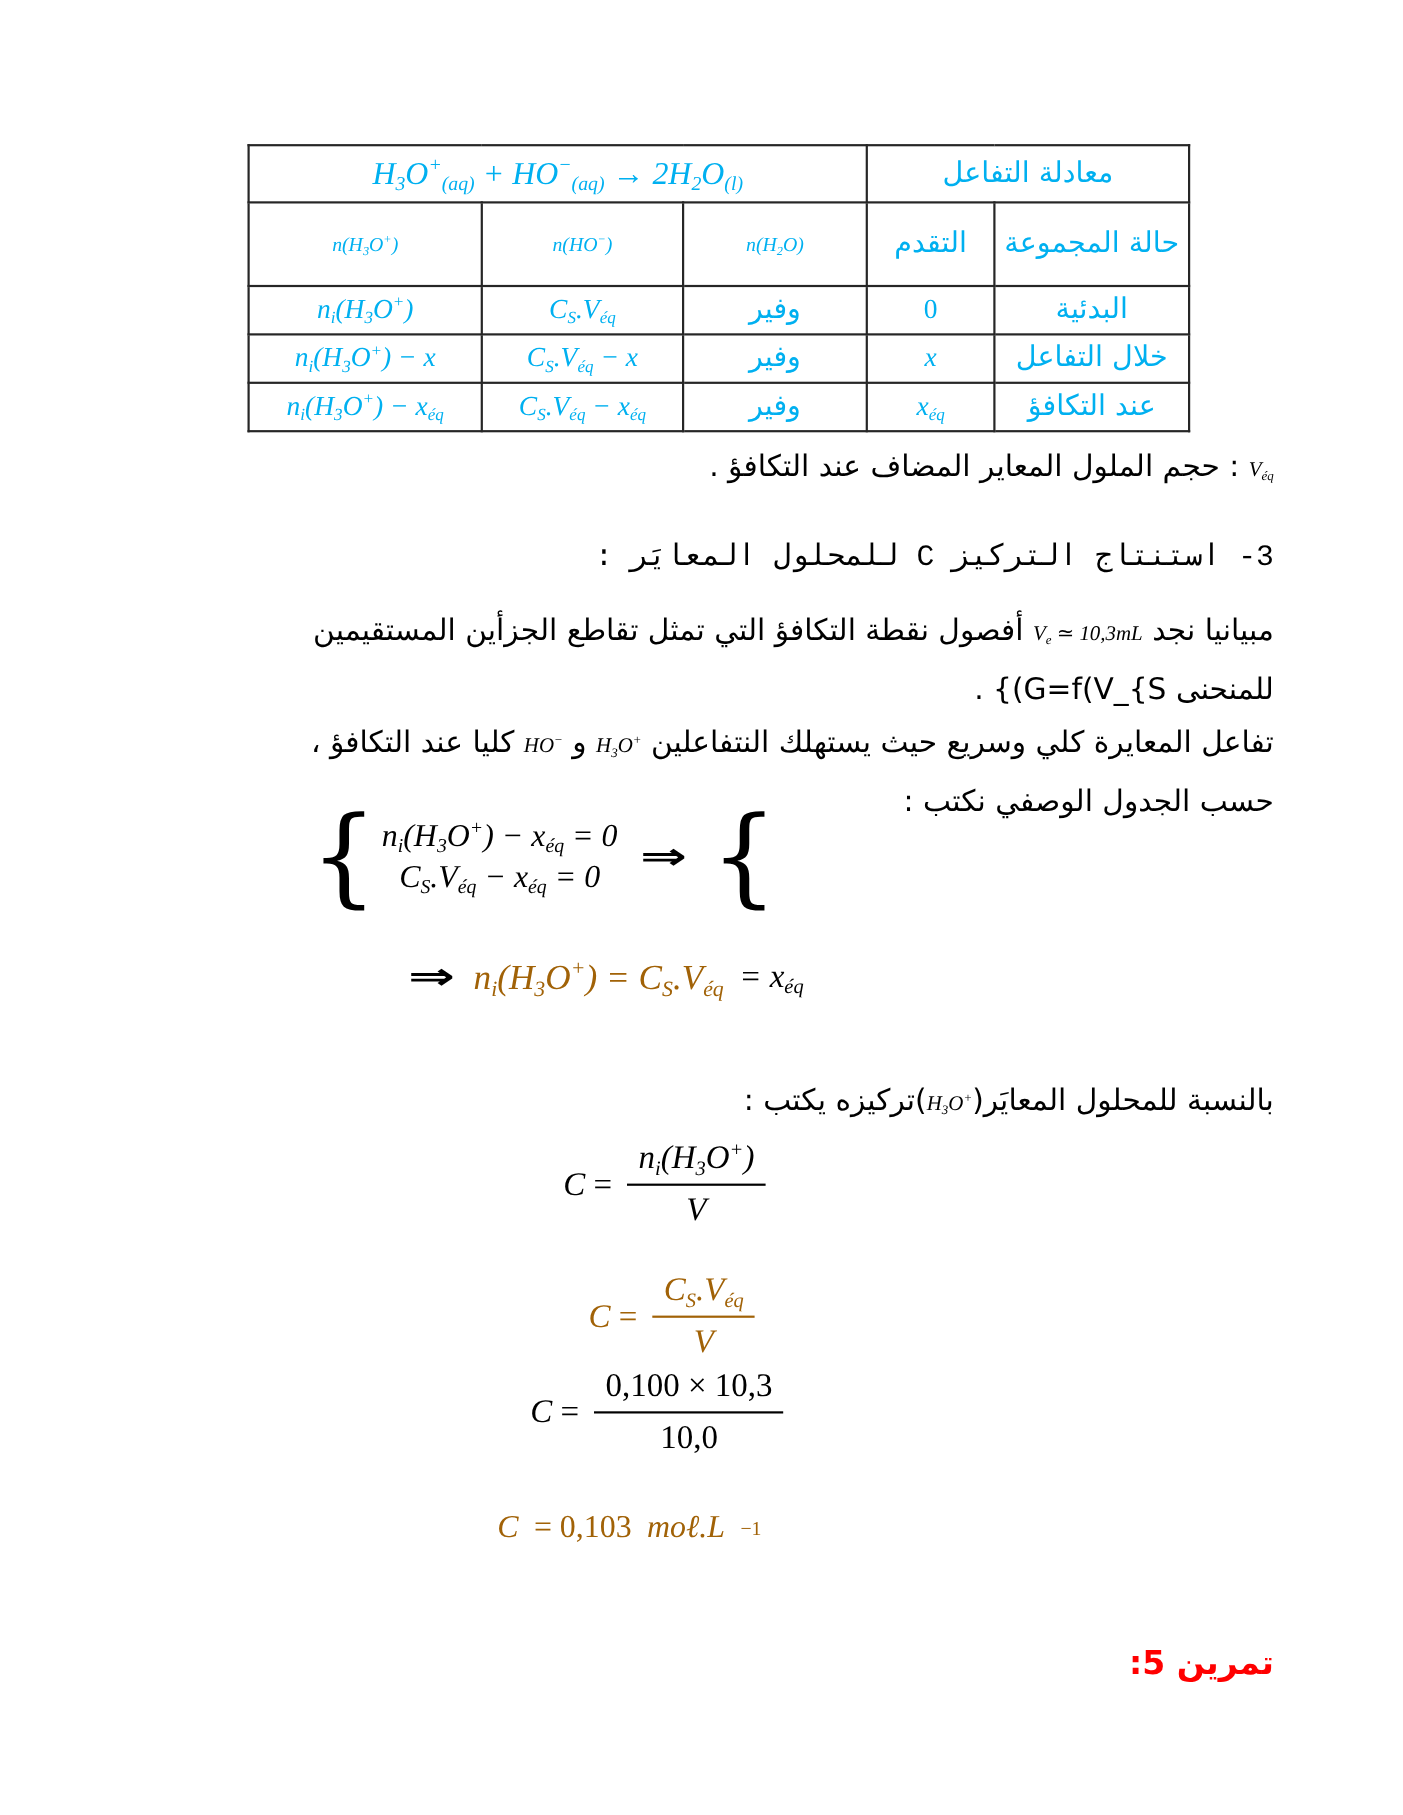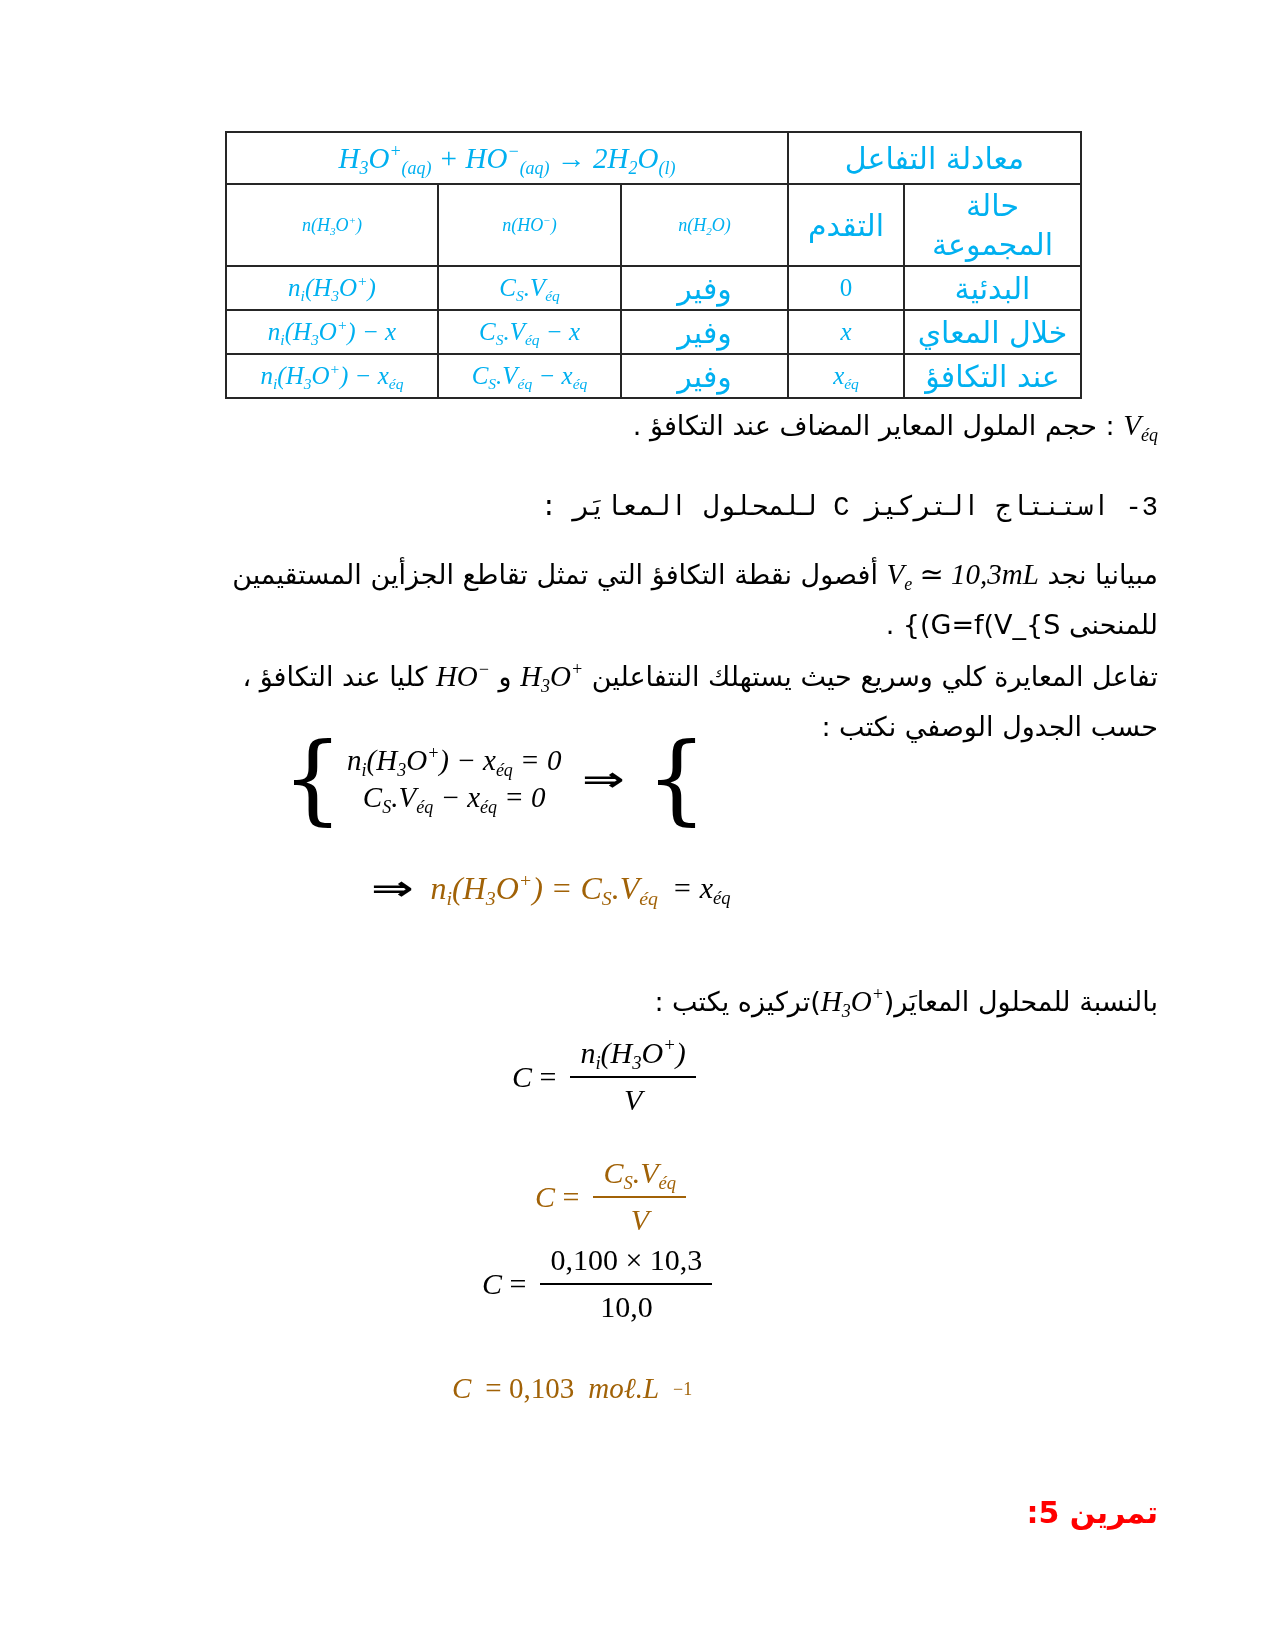--- a/index.html
+++ b/index.html
@@ -12,31 +12,31 @@
       direction:ltr;unicode-bidi:isolate;}
   .ltr{direction:ltr;unicode-bidi:isolate;}
   sub{font-size:62%;vertical-align:-0.32em;line-height:0;}
   sup{font-size:62%;vertical-align:0.62em;line-height:0;}
 
   
   table.rxn{border-collapse:collapse;width:855px;table-layout:fixed;}
   table.rxn td{border:2px solid #262626;text-align:center;vertical-align:middle;
                color:#00B0F0;padding:1px 4px;overflow:hidden;}
   table.rxn td.m{font-family:"Liberation Serif","DejaVu Serif",serif;font-size:25px;}
-  table.rxn td.a{font-family:"DejaVu Sans",sans-serif;font-size:30px;direction:rtl;line-height:1.3;}
+  table.rxn td.a{font-family:"DejaVu Sans",sans-serif;font-size:26px;direction:rtl;line-height:1.3;}
   table.rxn tr.r-eq td{height:48px;}
   table.rxn tr.r-eq td.m{font-size:29px;}
   table.rxn tr.r-hdr td{height:72px;}
   table.rxn tr.r-hdr td.m{font-size:18px;}
   table.rxn tr.r-dat td{height:40px;}
 
   
   .ar{direction:rtl;text-align:right;font-size:27px;line-height:50px;
       font-family:"DejaVu Sans",sans-serif;}
-  .ar .mi{font-size:29px;text-align:center;}
+  .ar .mi{font-size:19px;text-align:center;}
 
   
   .eqline{display:flex;align-items:center;direction:ltr;gap:14px;
           font-family:"Liberation Serif","DejaVu Serif",serif;font-size:30px;}
   .mline{font-family:"Liberation Serif","DejaVu Serif",serif;font-size:29px;direction:ltr;}
   .sysrow{display:flex;align-items:center;gap:18px;direction:ltr;}
   .sys{display:inline-flex;align-items:center;}
   .sys .brace{font-family:"DejaVu Serif",serif;font-size:96px;font-weight:200;
               line-height:0.85;margin-right:4px;transform:scaleY(1.02);}
   .sys .lines{display:flex;flex-direction:column;gap:4px;align-items:center;}
@@ -78,21 +78,21 @@
         <td class="m"><span class="mi">C<sub>S</sub>.V<sub>éq</sub></span></td>
         <td class="a">وفير</td>
         <td class="m">0</td>
         <td class="a">البدئية</td>
       </tr>
       <tr class="r-dat">
         <td class="m"><span class="mi">n<sub>i</sub>(H<sub>3</sub>O<sup>+</sup>) − x</span></td>
         <td class="m"><span class="mi">C<sub>S</sub>.V<sub>éq</sub> − x</span></td>
         <td class="a">وفير</td>
         <td class="m"><span class="mi">x</span></td>
-        <td class="a">خلال المعاي</td>
+        <td class="a">خلال التفاعل</td>
       </tr>
       <tr class="r-dat">
         <td class="m"><span class="mi">n<sub>i</sub>(H<sub>3</sub>O<sup>+</sup>) − x<sub>éq</sub></span></td>
         <td class="m"><span class="mi">C<sub>S</sub>.V<sub>éq</sub> − x<sub>éq</sub></span></td>
         <td class="a">وفير</td>
         <td class="m"><span class="mi">x<sub>éq</sub></span></td>
         <td class="a">عند التكافؤ</td>
       </tr>
     </tbody>
   </table>

